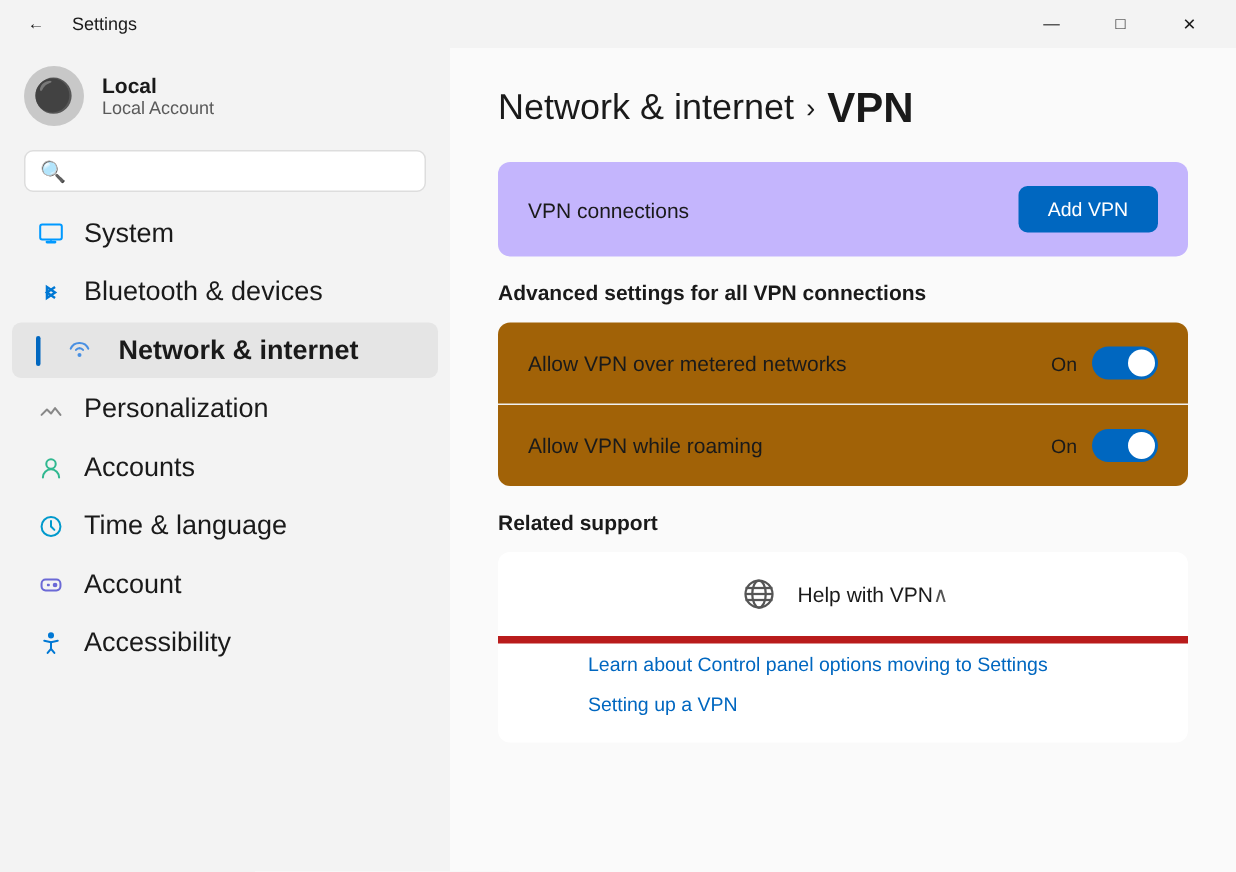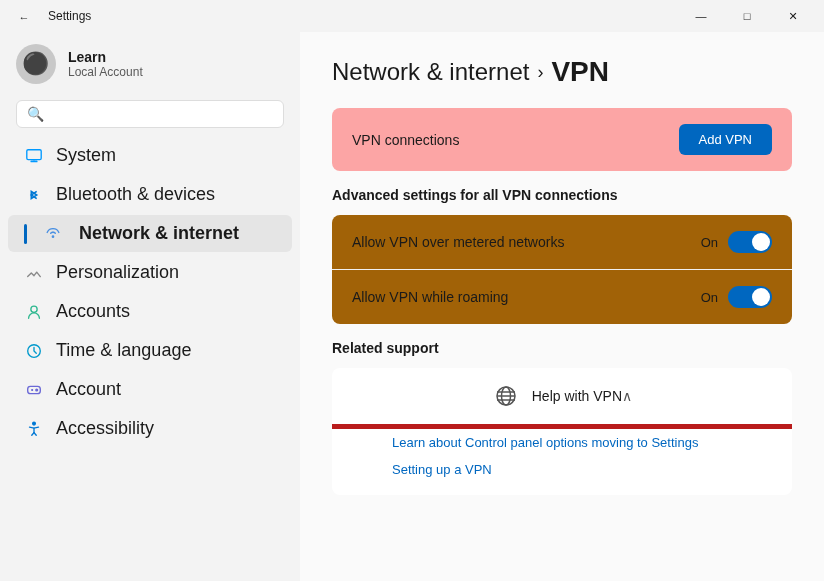--- a/index.html
+++ b/index.html
@@ -166,21 +166,21 @@
       font-weight: 700;
       color: #1a1a1a;
     }
 
     .content-area {
       padding: 0 32px;
     }
 
     
     .card {
-      background: #fca5a5;
+      background: #c4b5fd;
       border-radius: 8px;
       margin-bottom: 16px;
       overflow: hidden;
     }
     .vpn-connections-row {
       display: flex;
       align-items: center;
       justify-content: space-between;
       padding: 16px 20px;
     }
@@ -331,21 +331,21 @@
 </div>
 
 <div class="window">
 
   <div class="sidebar">
     <div class="user-section">
       <div class="avatar">
         <span class="avatar-icon">⚫</span>
       </div>
       <div class="user-info">
-        <span class="user-name">Learn</span>
+        <span class="user-name">Local</span>
         <span class="user-sub">Local Account</span>
       </div>
     </div>
 
     <div class="search-box">
       <span class="search-icon-svg">🔍</span>
     </div>
 
     <div class="nav-item">
       <div class="nav-icon icon-system">

